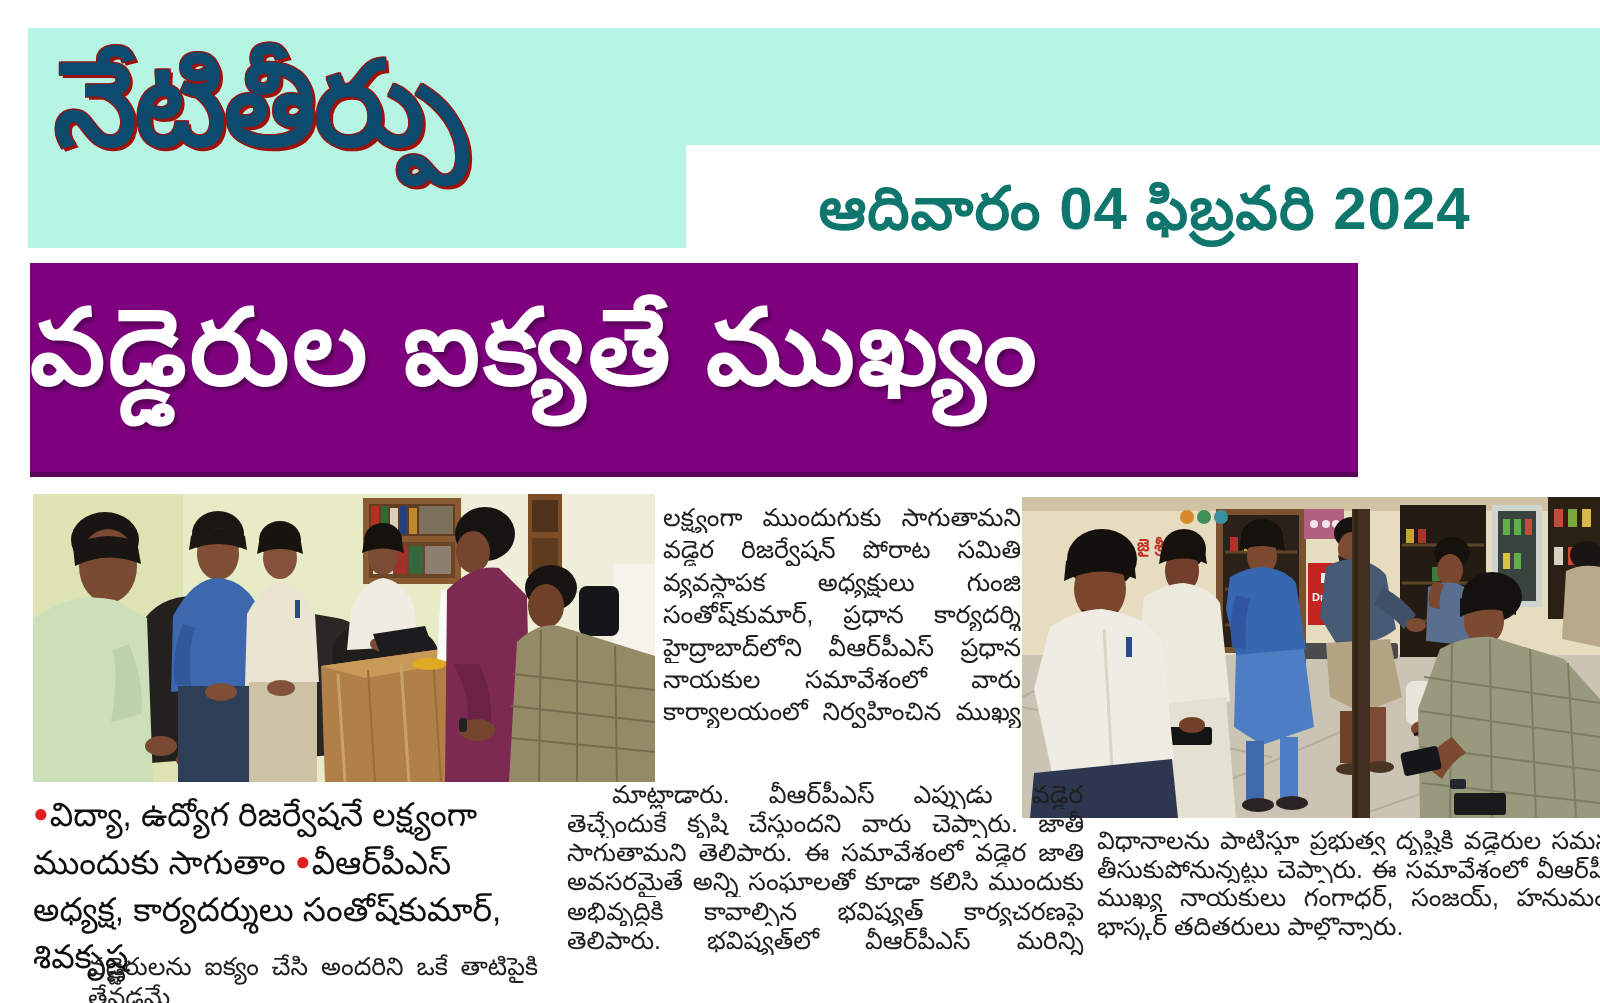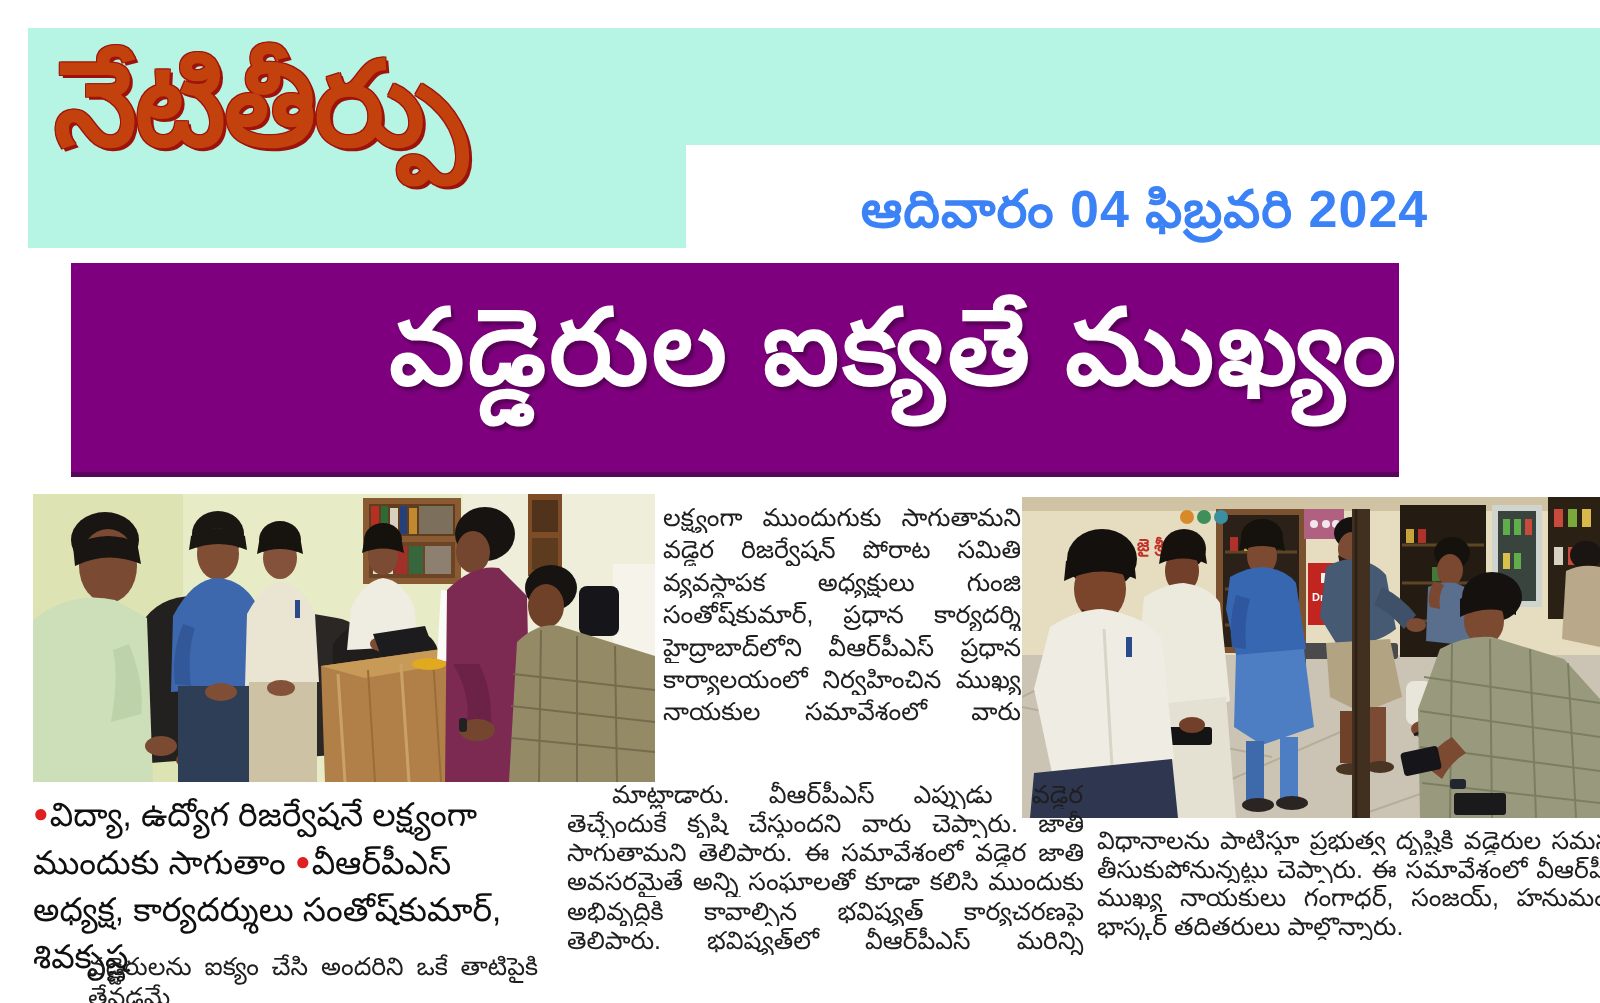--- a/index.html
+++ b/index.html
@@ -4,32 +4,32 @@
 <style>
   html,body{margin:0;padding:0;background:#ffffff;}
   #stage{
     position:relative;width:1600px;height:1003px;background:#ffffff;
     overflow:hidden;font-family:"Liberation Sans",sans-serif;
   }
   
   .masthead{position:absolute;left:28px;top:28px;width:1572px;height:220px;background:#b6f4e4;}
   .logo{
     position:absolute;left:26px;top:6px;font-size:118px;line-height:1.2;
-    font-weight:900;color:#c2410c;letter-spacing:-2px;
+    font-weight:900;color:#0c4a6e;letter-spacing:-2px;
     text-shadow:3px 3px 0 #9e120c,-1px -1px 0 #9e120c,1px -1px 0 #9e120c,-1px 1px 0 #9e120c;
   }
   .datebox{
     position:absolute;left:658px;top:117px;width:917px;height:141px;background:#ffffff;
     display:flex;align-items:center;justify-content:center;
   }
-  .datetext{font-size:52px;font-weight:700;color:#3b82f6;letter-spacing:1px;text-align:center;}
+  .datetext{font-size:60px;font-weight:700;color:#0f766e;letter-spacing:1px;text-align:center;}
   
   .banner{
     position:absolute;left:30px;top:263px;width:1328px;height:209px;background:#7e007e;
-    border-bottom:5px solid #57045a;display:flex;align-items:center;justify-content:flex-end;margin-left:41px;
+    border-bottom:5px solid #57045a;display:flex;align-items:center;justify-content:flex-start;
   }
   .banner-text{
     color:#ffffff;font-size:106px;font-weight:700;letter-spacing:3px;
     text-shadow:3px 4px 3px rgba(45,0,45,.45);padding-bottom:14px;
   }
   
   .photo-left{position:absolute;left:33px;top:494px;width:622px;height:288px;}
   .photo-right{position:absolute;left:1022px;top:497px;width:578px;height:321px;}
   .photo-left svg,.photo-right svg{display:block;width:100%;height:100%;}
   
@@ -306,22 +306,22 @@
       <path d="M544 74 Q560 66 578 70 L578 150 L540 142 Z" fill="#b9a98a"></path>
     </svg>
   </div>
 
   <div class="tcol col-mid-upper">
       <div class="tline">లక్ష్యంగా ముందుగుకు సాగుతామని</div>
       <div class="tline">వడ్డెర రిజర్వేషన్ పోరాట సమితి</div>
       <div class="tline">వ్యవస్థాపక అధ్యక్షులు గుంజి</div>
       <div class="tline">సంతోష్‌కుమార్, ప్రధాన కార్యదర్శి</div>
       <div class="tline">హైద్రాబాద్‌లోని వీఆర్‌పీఎస్ ప్రధాన</div>
+      <div class="tline">నాయకుల సమావేశంలో వారు</div>
       <div class="tline">కార్యాలయంలో నిర్వహించిన ముఖ్య</div>
-      <div class="tline">నాయకుల సమావేశంలో వారు</div>
     </div>
 
   <div class="tcol col-line10">
       <div class="tline">మాట్లాడారు. వీఆర్‌పీఎస్ ఎప్పుడు వడ్డెర</div>
     </div>
 
   <div class="tcol col-mid-lower">
       <div class="tline">తెచ్చేందుకే కృషి చేస్తుందని వారు చెప్పారు. జాతీ ఐక్యత కోసం</div>
       <div class="tline">సాగుతామని తెలిపారు. ఈ సమావేశంలో వడ్డెర జాతి</div>
       <div class="tline">అవసరమైతే అన్ని సంఘాలతో కూడా కలిసి ముందుకు</div>

